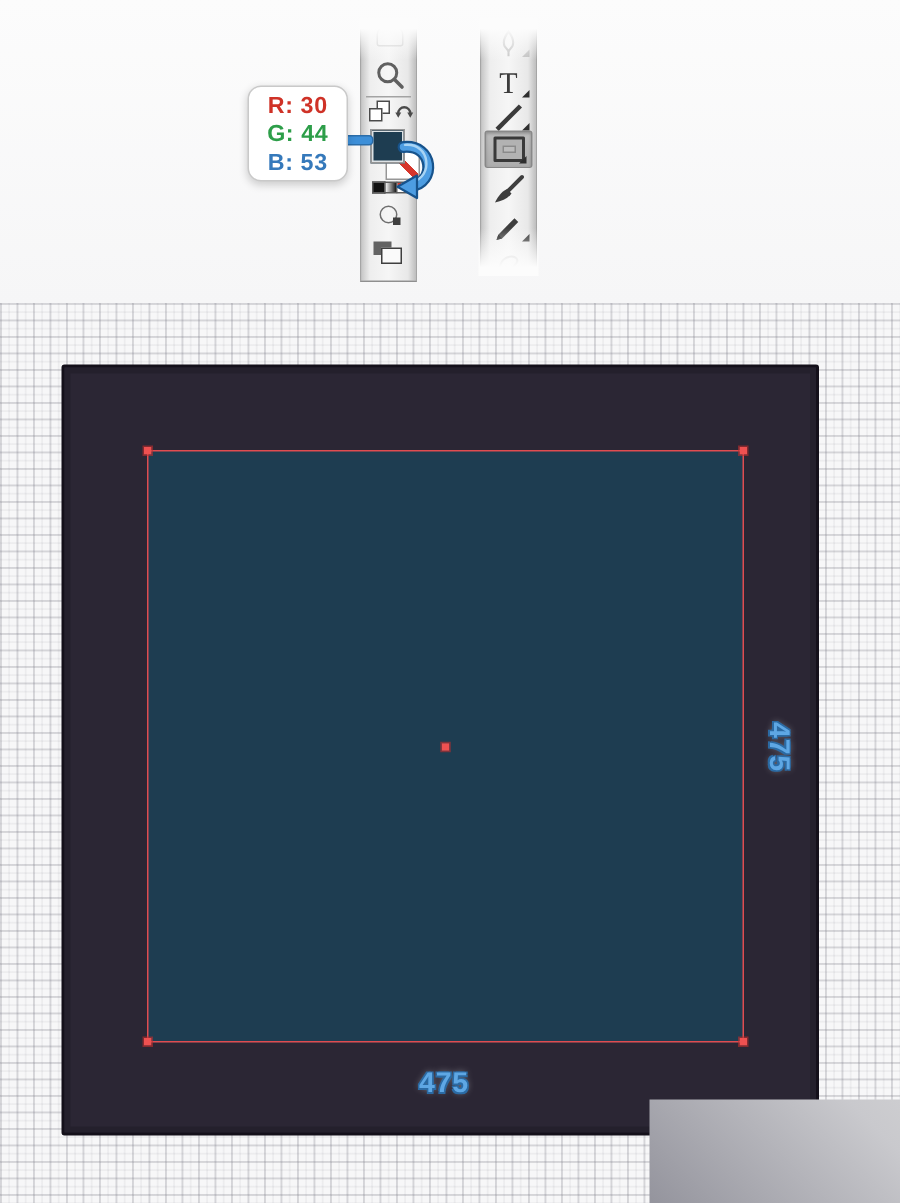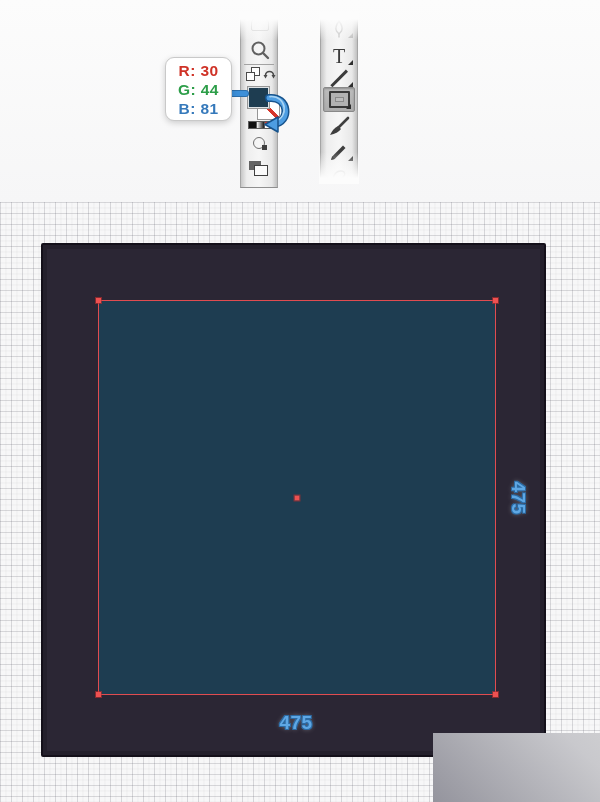--- a/index.html
+++ b/index.html
@@ -98,21 +98,21 @@
 </head>
 <body>
 
 <div class="stage">
 
   <div class="top">
 
     <div class="tooltip">
       <div class="tt r">R: 30</div>
       <div class="tt g">G: 44</div>
-      <div class="tt b">B: 81</div>
+      <div class="tt b">B: 53</div>
     </div>
     <div class="connector"></div>
 
     <div class="toolbar tb-left">
       <div class="abs hand-ic"></div>
       <svg class="abs" style="left:8px;top:25px" width="22" height="22">
         <circle cx="9.5" cy="9.5" r="6" fill="none" stroke="#606060" stroke-width="2"></circle>
         <line x1="14" y1="14" x2="19" y2="19" stroke="#606060" stroke-width="2.4" stroke-linecap="round"></line>
       </svg>
       <div class="divider" style="top:50px"></div>

